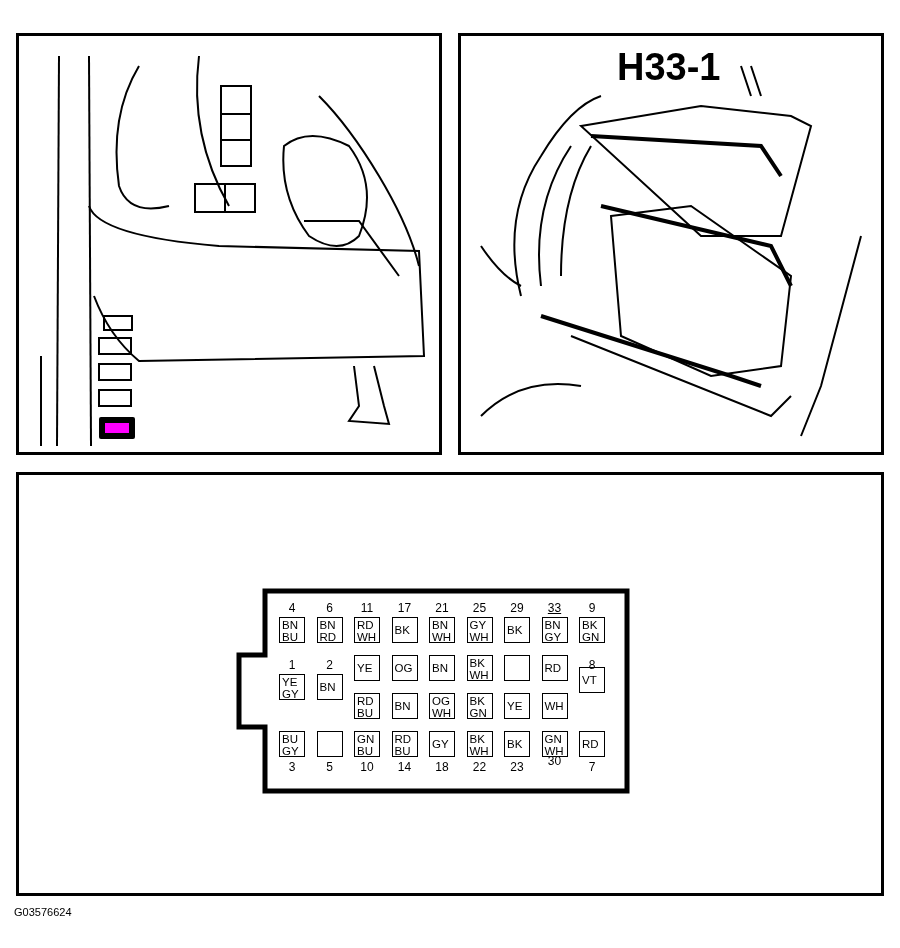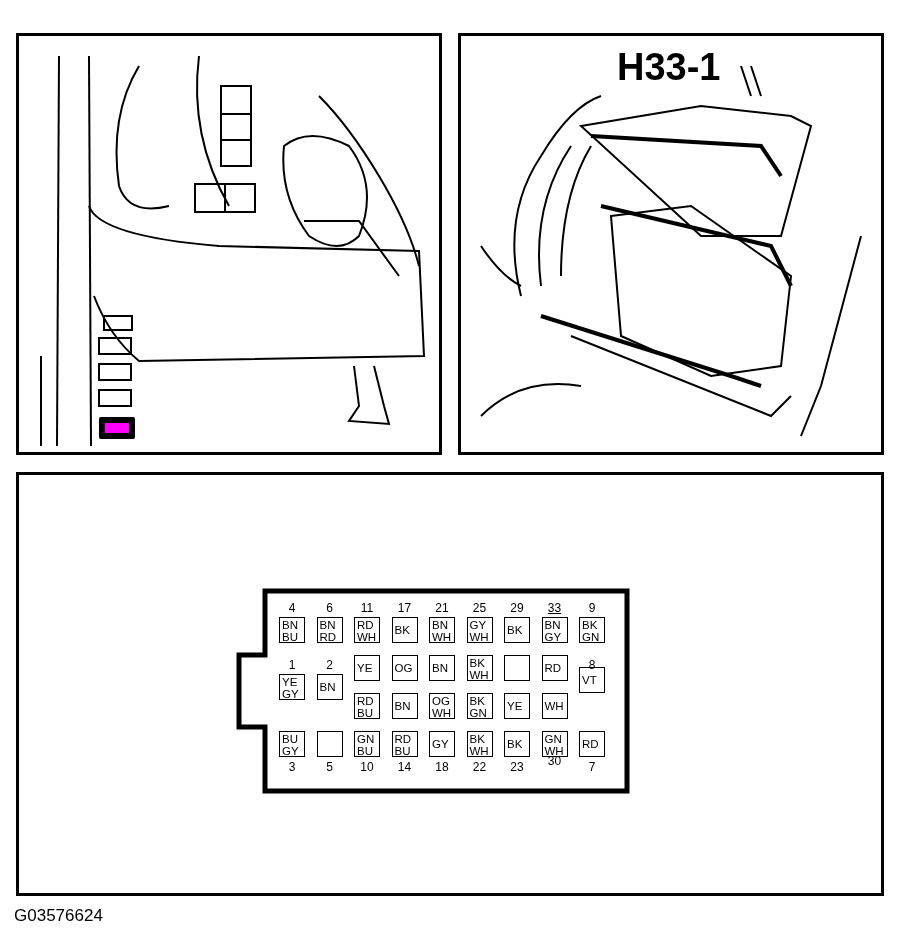--- a/index.html
+++ b/index.html
@@ -3,21 +3,21 @@
 <meta charset="utf-8">
 <style>
   html,body{margin:0;padding:0;background:#fff;}
   body{width:900px;height:948px;position:relative;overflow:hidden;font-family:"Liberation Sans",sans-serif;}
   .panel{position:absolute;border:3px solid #000;background:#fff;box-sizing:border-box;}
   #p1{left:16px;top:33px;width:426px;height:422px;}
   #p2{left:458px;top:33px;width:426px;height:422px;}
   #p3{left:16px;top:472px;width:868px;height:424px;}
   svg{position:absolute;left:0;top:0;}
   .h33{position:absolute;left:156px;top:10px;font-size:38px;font-weight:bold;color:#000;}
-  .caption{position:absolute;left:14px;top:906px;font-size:17px;color:#000;text-align:center;}
+  .caption{position:absolute;left:14px;top:906px;font-size:11px;color:#000;text-align:center;}
   .pinnum{position:absolute;font-size:12px;color:#000;text-align:center;width:30px;}
   .pinbox{position:absolute;width:26px;height:26px;border:1px solid #000;box-sizing:border-box;font-size:11.5px;line-height:12px;color:#000;padding:1px 0 0 2px;}
 </style>
 </head>
 <body>
 
 <div class="panel" id="p1">
   <svg width="420" height="416" viewBox="0 0 420 416" fill="none" stroke="#000" stroke-width="2">
     <path d="M40 20 L38 410"></path>
       <path d="M70 20 L72 410"></path>

